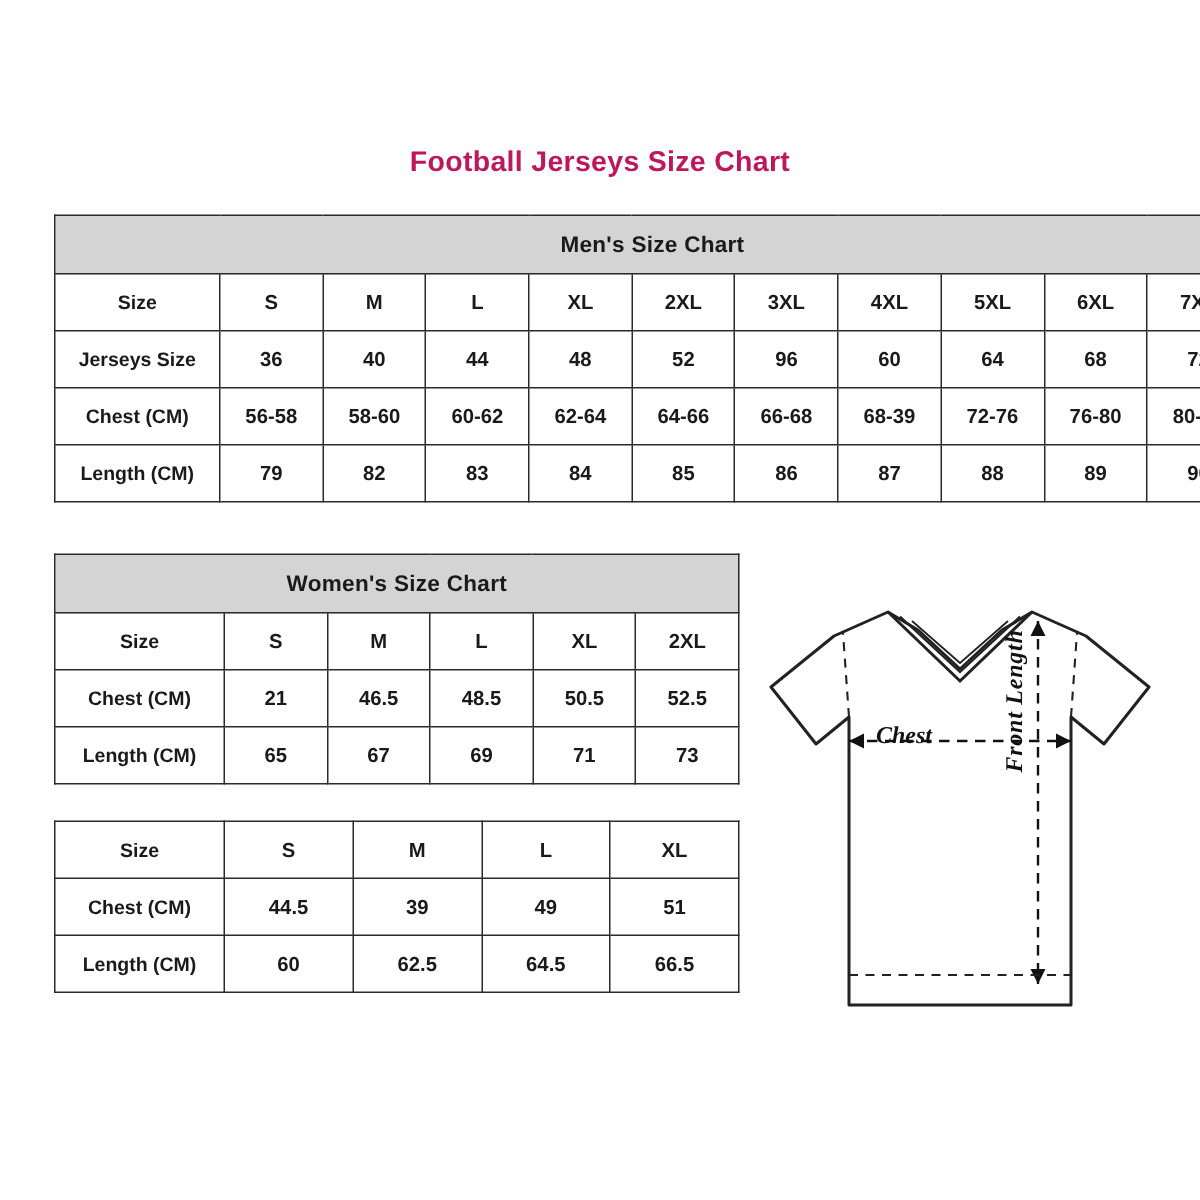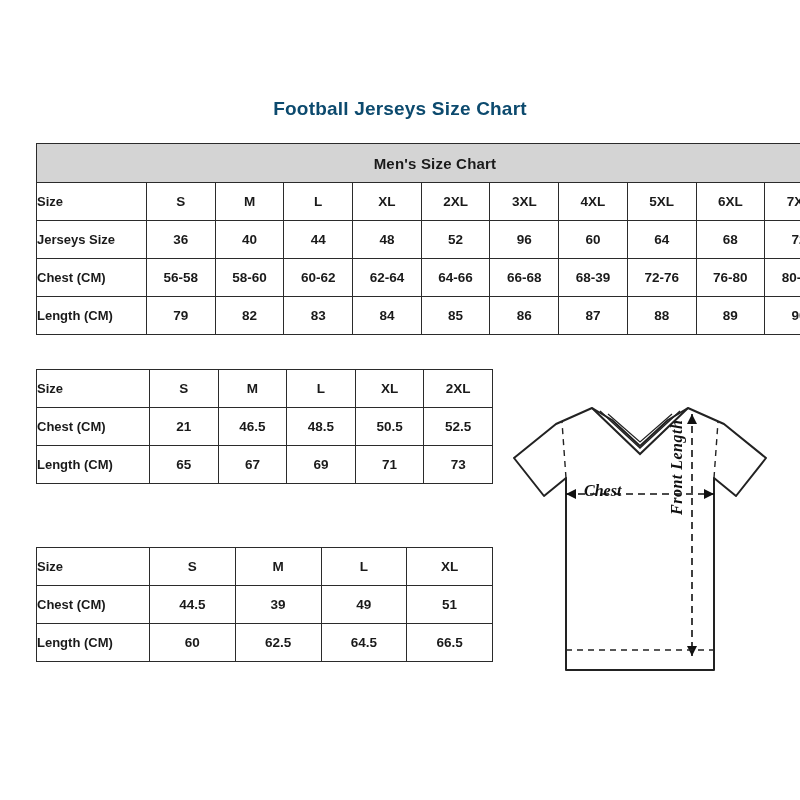--- a/index.html
+++ b/index.html
@@ -18,21 +18,21 @@
 
   #page-title {
     position: absolute;
     top: 98px;
     left: 0;
     width: 800px;
     text-align: center;
     font-size: 19px;
     font-weight: bold;
     letter-spacing: 0.2px;
-    color: #0c4a6e;
+    color: #be185d;
   }
 
   table.size-table {
     position: absolute;
     border-collapse: collapse;
     table-layout: fixed;
     background: #ffffff;
   }
   table.size-table td,
   table.size-table th {
@@ -46,21 +46,21 @@
     height: 38px;
     box-sizing: border-box;
   }
   table.size-table th.section-head {
     background: #d4d4d4;
     font-size: 15px;
     height: 39px;
     letter-spacing: 0.2px;
   }
   table.size-table td.row-label {
-    text-align: left;
+    text-align: center;
     font-size: 13px;
   }
 
   
   #mens-table {
     top: 143px;
     left: 36px;
     width: 728px;
   }
   #mens-table col.lbl { width: 110px; }
@@ -201,20 +201,23 @@
   <colgroup>
     <col class="lbl">
       <col class="val">
       <col class="val">
       <col class="val">
       <col class="val">
       <col class="val">
   </colgroup>
   <tbody>
     <tr>
+      <th class="section-head" colspan="6">Women's Size Chart</th>
+    </tr>
+    <tr>
       <td class="row-label">Size</td>
       <td>S</td>
       <td>M</td>
       <td>L</td>
       <td>XL</td>
       <td>2XL</td>
     </tr>
     <tr>
       <td class="row-label">Chest (CM)</td>
       <td>21</td>

